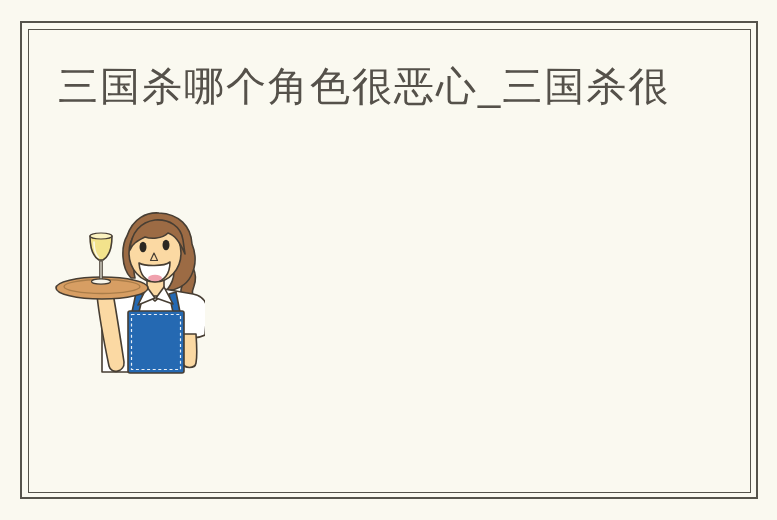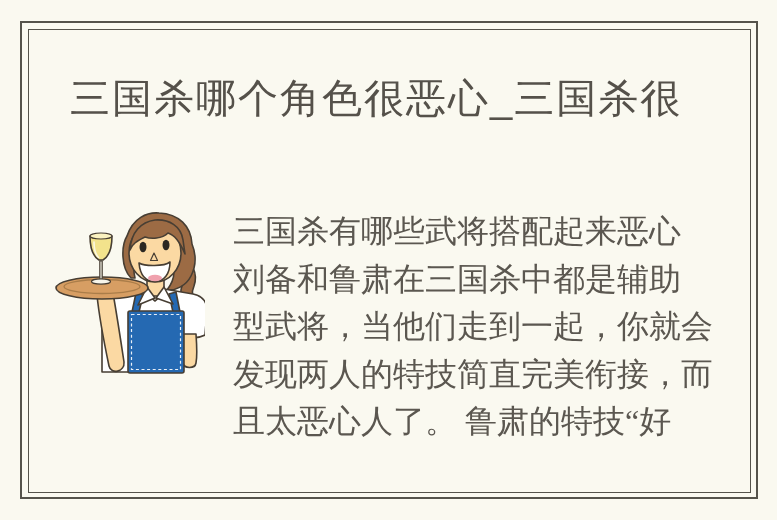--- a/index.html
+++ b/index.html
@@ -12,21 +12,21 @@
     box-sizing:border-box;position:absolute;
     left:20px;top:21px;width:738px;height:478px;
     border:2px solid #55534b;
   }
   .frame-inner{
     box-sizing:border-box;position:absolute;
     left:6px;top:6px;right:5px;bottom:4px;
     border:1px solid #55534b;
   }
   .title{
-    position:absolute;left:29px;top:26px;margin:12px;
+    position:absolute;left:29px;top:26px;margin:0;
     width:680px;
     font-size:40px;line-height:60px;font-weight:400;
     letter-spacing:2px;color:#55514a;
     font-family:"Liberation Sans",sans-serif;
   }
   .title-line{display:block;}
   .body-text{
     position:absolute;left:204px;top:178px;width:480px;
     font-size:32px;line-height:47.5px;letter-spacing:0;
     color:#5b5750;
@@ -89,22 +89,15 @@
         <ellipse fill="none" stroke="#aa7d49" stroke-width="1.3" cx="47" cy="88.5" rx="38" ry="7"></ellipse>
 
         <path class="ol" d="M 35,38 C 35,52 39,59 44,62 L 48,62 C 53,59 57,52 57,38 Z" fill="#f3e38c"></path>
         <ellipse class="ol thin" cx="46" cy="38" rx="11" ry="3" fill="#fbf2c0"></ellipse>
         <path fill="none" stroke="#ffffff" stroke-width="1.6" opacity="0.75" stroke-linecap="round" d="M 39,44 C 39,52 41,57 43.5,59.5"></path>
         <path class="ol thin" d="M 44.8,63 L 47.2,63 L 47.2,82 L 44.8,82 Z" fill="#f7f5ea"></path>
         <ellipse class="ol thin" cx="46" cy="83.5" rx="9.5" ry="2.7" fill="#f7f5ea"></ellipse>
       </svg>
     </div>
 
-    <div class="body-text">
-      <span class="body-line">三国杀有哪些武将搭配起来恶心</span>
-      <span class="body-line">刘备和鲁肃在三国杀中都是辅助</span>
-      <span class="body-line">型武将，当他们走到一起，你就会</span>
-      <span class="body-line">发现两人的特技简直完美衔接，而</span>
-      <span class="body-line">且太恶心人了。 鲁肃的特技“好</span>
-    </div>
 
   </div>
 </div>
 
 </body></html>

